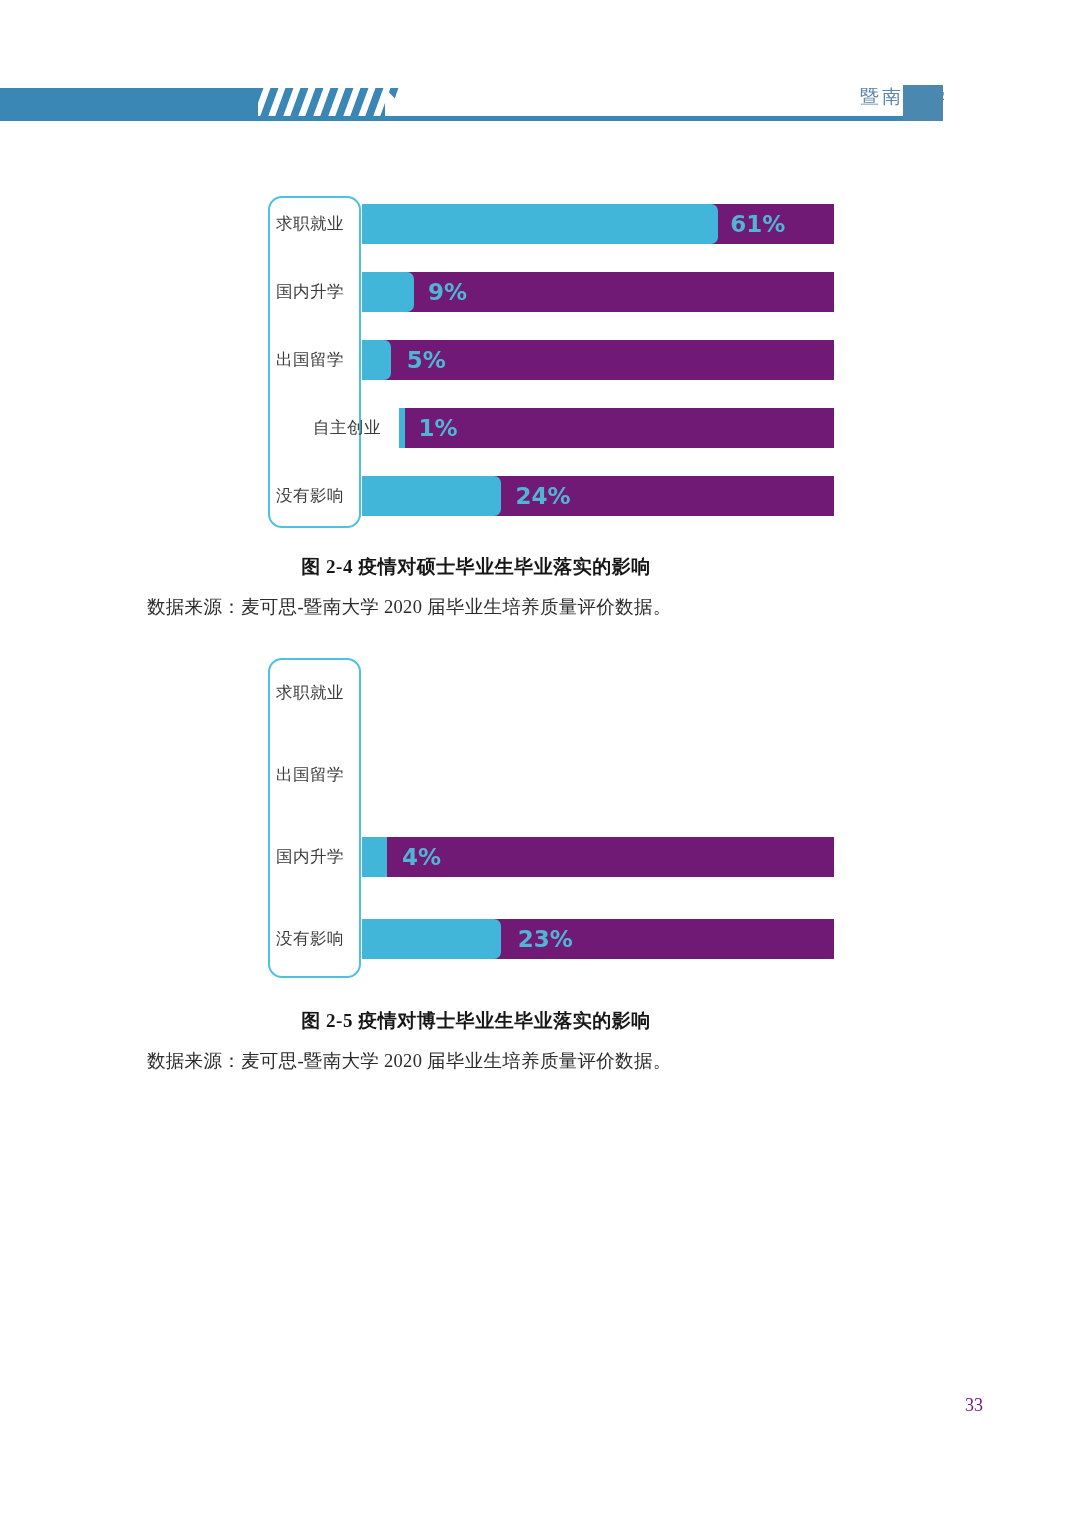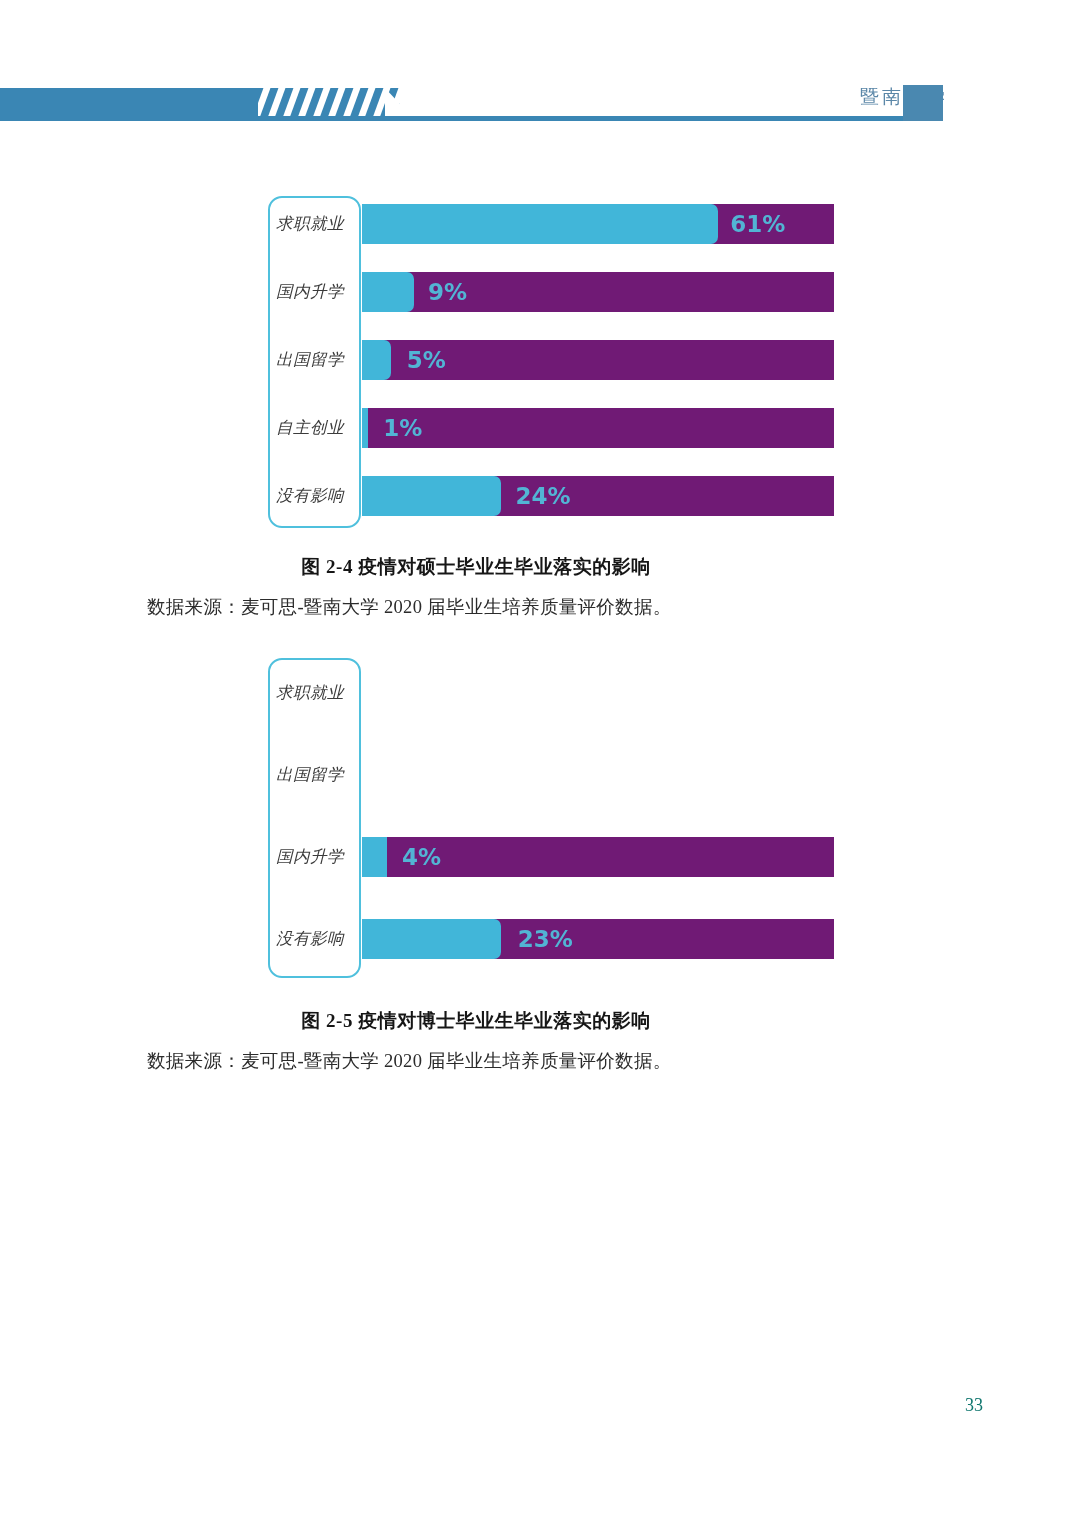--- a/index.html
+++ b/index.html
@@ -109,21 +109,20 @@
   }
   .row-label {
     width: 84px;
     flex: 0 0 84px;
     text-align: center;
     font-size: 16.5px;
     color: #3b3b3b;
     font-family: "Liberation Serif", "DejaVu Serif", serif;
     letter-spacing: 0.5px;
     z-index: 3;
-    font-style: italic;
   }
   .row-track {
     position: relative;
     margin-left: 10px;
     height: 40px;
     background: #701a75;
     flex: 1 1 auto;
   }
   .row-fill {
     position: absolute;
@@ -177,21 +176,21 @@
     white-space: nowrap;
   }
 
   
   .page-number {
     position: absolute;
     right: 97px;
     top: 1395px;
     font-family: "Liberation Serif", "DejaVu Serif", serif;
     font-size: 18px;
-    color: #0f766e;
+    color: #701a75;
   }
 </style>
 </head>
 <body>
 
 <div class="page-header">
   <div class="hdr-left-bar"></div>
   <div class="hdr-stripes">
     <i style="left:0px"></i>
       <i style="left:15px"></i>
@@ -231,21 +230,21 @@
     </div>
 
     <div class="chart-row" style="height:68px;">
       <div class="row-label">出国留学</div>
       <div class="row-track">
         <div class="row-fill" style="width:6.2%;"></div>
         <div class="row-value" style="left:9.5%;">5%</div>
       </div>
     </div>
 
-    <div class="chart-row" style="height:68px;">
+    <div class="chart-row" style="height:68px;padding-left:37px;">
       <div class="row-label">自主创业</div>
       <div class="row-track">
         <div class="row-fill tiny" style="width:1.3%;"></div>
         <div class="row-value" style="left:4.5%;">1%</div>
       </div>
     </div>
 
     <div class="chart-row" style="height:68px;">
       <div class="row-label">没有影响</div>
       <div class="row-track">

